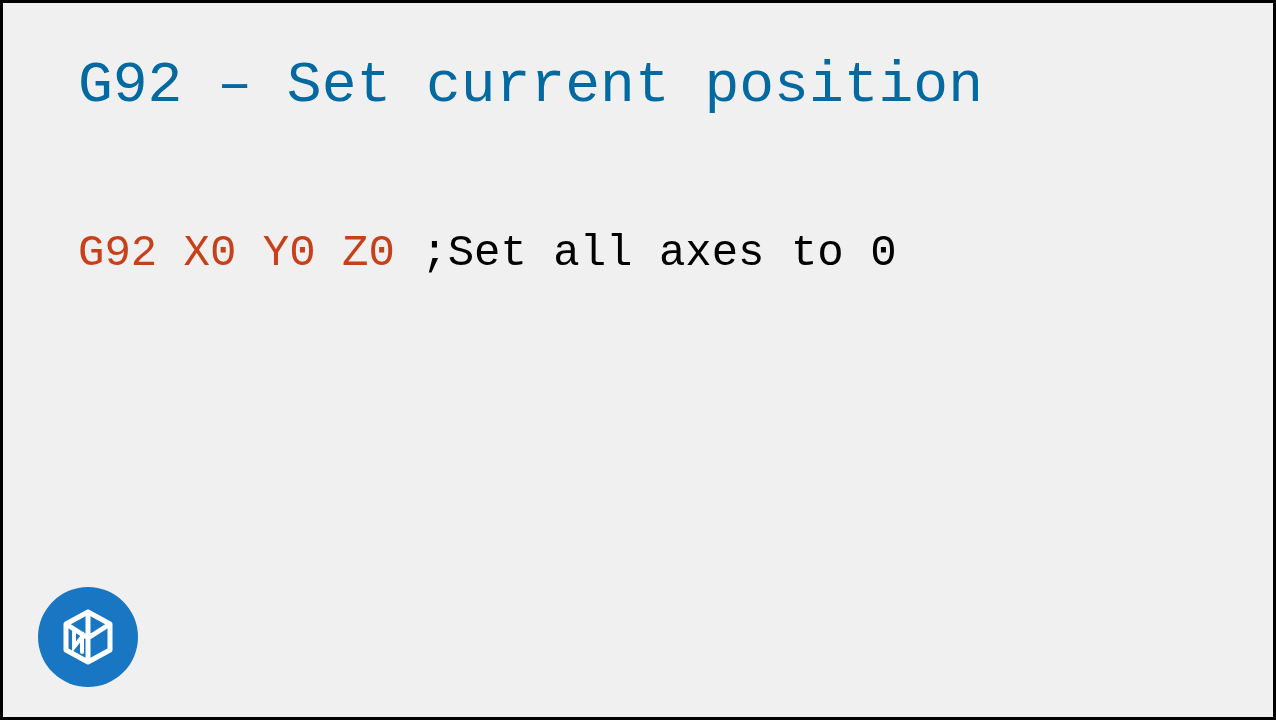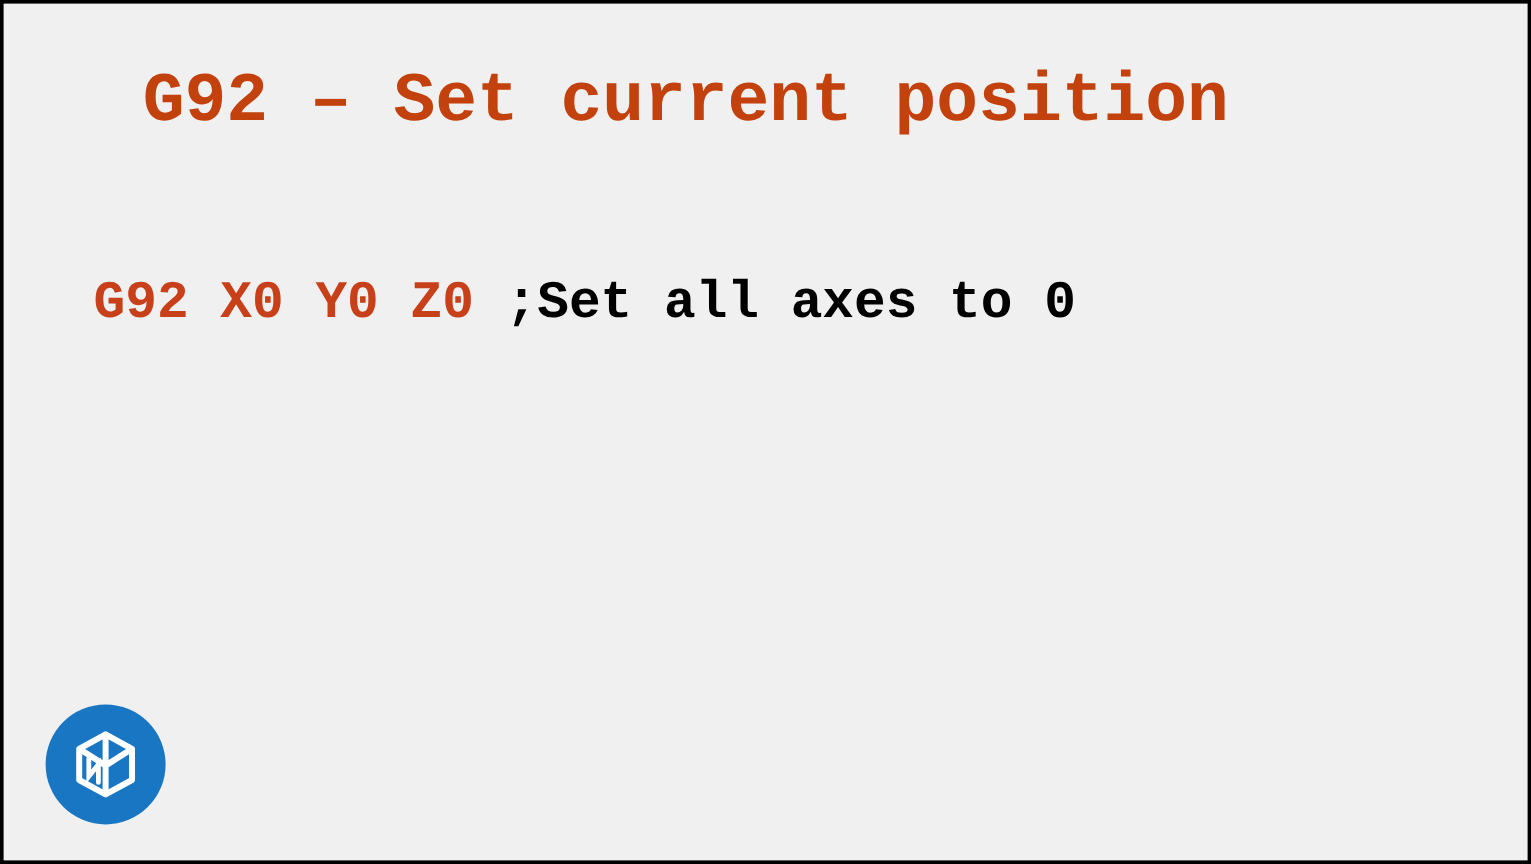--- a/index.html
+++ b/index.html
@@ -15,29 +15,28 @@
       position: relative;
     }
     .slide {
       width: 100%;
       height: 100%;
       border: 3px solid #000;
       padding: 50px 75px;
       position: relative;
     }
     .title {
-      color: #c2410c;
+      color: #0369a1;
       font-size: 58px;
-      font-weight: bold;
+      font-weight: normal;
       margin-bottom: 110px;
-      margin-left: 41px;
     }
     .code-line {
       font-size: 44px;
-      font-weight: bold;
+      font-weight: normal;
       margin-bottom: 70px;
       white-space: pre;
     }
     .cmd {
       color: #c8401a;
     }
     .comment {
       color: #000;
     }
     .logo {

